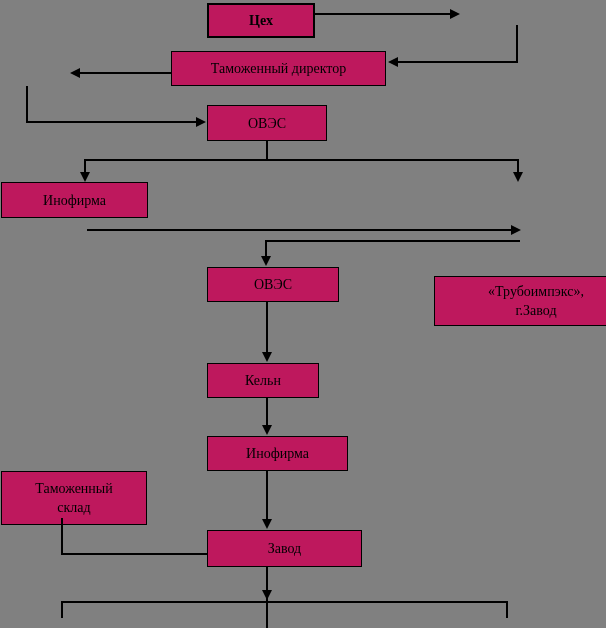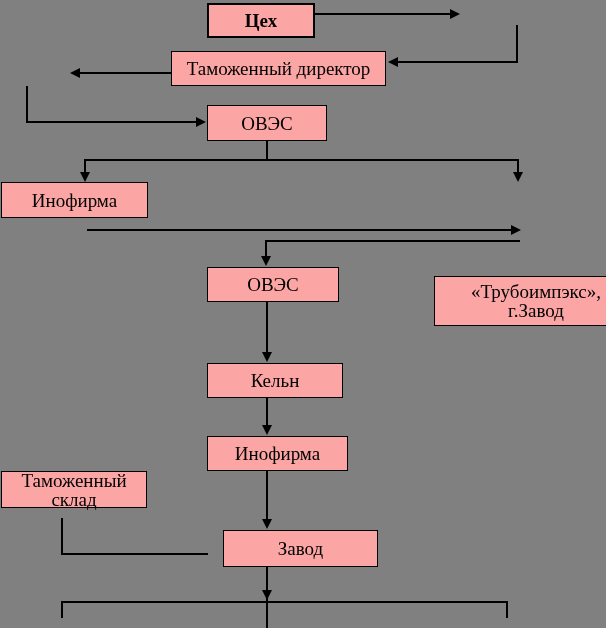--- a/index.html
+++ b/index.html
@@ -8,28 +8,28 @@
     overflow: hidden;
     font-family: "Liberation Serif", serif;
   }
   #canvas {
     position: relative;
     width: 606px; height: 628px;
     background: #808080;
   }
   .node {
     position: absolute;
-    background: #fca5a5;
+    background: #be185d;
     border: 1.5px solid #000000;
     box-sizing: border-box;
     display: flex;
     flex-direction: column;
     align-items: center;
     justify-content: center;
-    font-size: 19px;
+    font-size: 14px;
     color: #000000;
     text-align: right;
     line-height: 19px;
   }
   .node.bold { font-weight: bold; border-width: 2px; }
   .hline, .vline { position: absolute; background: #000000; }
   .arr { position: absolute; width: 0; height: 0; }
   .arr-r { border-top: 5px solid transparent; border-bottom: 5px solid transparent; border-left: 10px solid #000000; }
   .arr-l { border-top: 5px solid transparent; border-bottom: 5px solid transparent; border-right: 10px solid #000000; }
   .arr-d { border-left: 5px solid transparent; border-right: 5px solid transparent; border-top: 10px solid #000000; }
@@ -57,34 +57,34 @@
 
   <div class="node" style="left:207px; top:267px; width:132px; height:35px;">
     <span>ОВЭС</span>
   </div>
 
   <div class="node" style="left:434px; top:276px; width:204px; height:50px;">
     <span>«Трубоимпэкс»,</span>
     <span>г.Завод</span>
   </div>
 
-  <div class="node" style="left:207px; top:363px; width:136px; height:35px;">
+  <div class="node" style="left:207px; top:363px; width:112px; height:35px;">
     <span>Кельн</span>
   </div>
 
   <div class="node" style="left:207px; top:436px; width:141px; height:35px;">
     <span>Инофирма</span>
   </div>
 
-  <div class="node" style="left:1px; top:471px; width:146px; height:37px;">
+  <div class="node" style="left:1px; top:471px; width:146px; height:54px;">
     <span>Таможенный</span>
     <span>склад</span>
   </div>
 
-  <div class="node" style="left:223px; top:530px; width:155px; height:37px;">
+  <div class="node" style="left:207px; top:530px; width:155px; height:37px;">
     <span>Завод</span>
   </div>
 
   <div class="hline" style="left:315px; top:13px; width:140px; height:2px;"></div>
   <div class="arr arr-r" style="left:450px; top:9px;"></div>
 
   <div class="vline" style="left:516px; top:25px; width:2px; height:38px;"></div>
   <div class="hline" style="left:392px; top:61px; width:126px; height:2px;"></div>
   <div class="arr arr-l" style="left:388px; top:57px;"></div>
 

